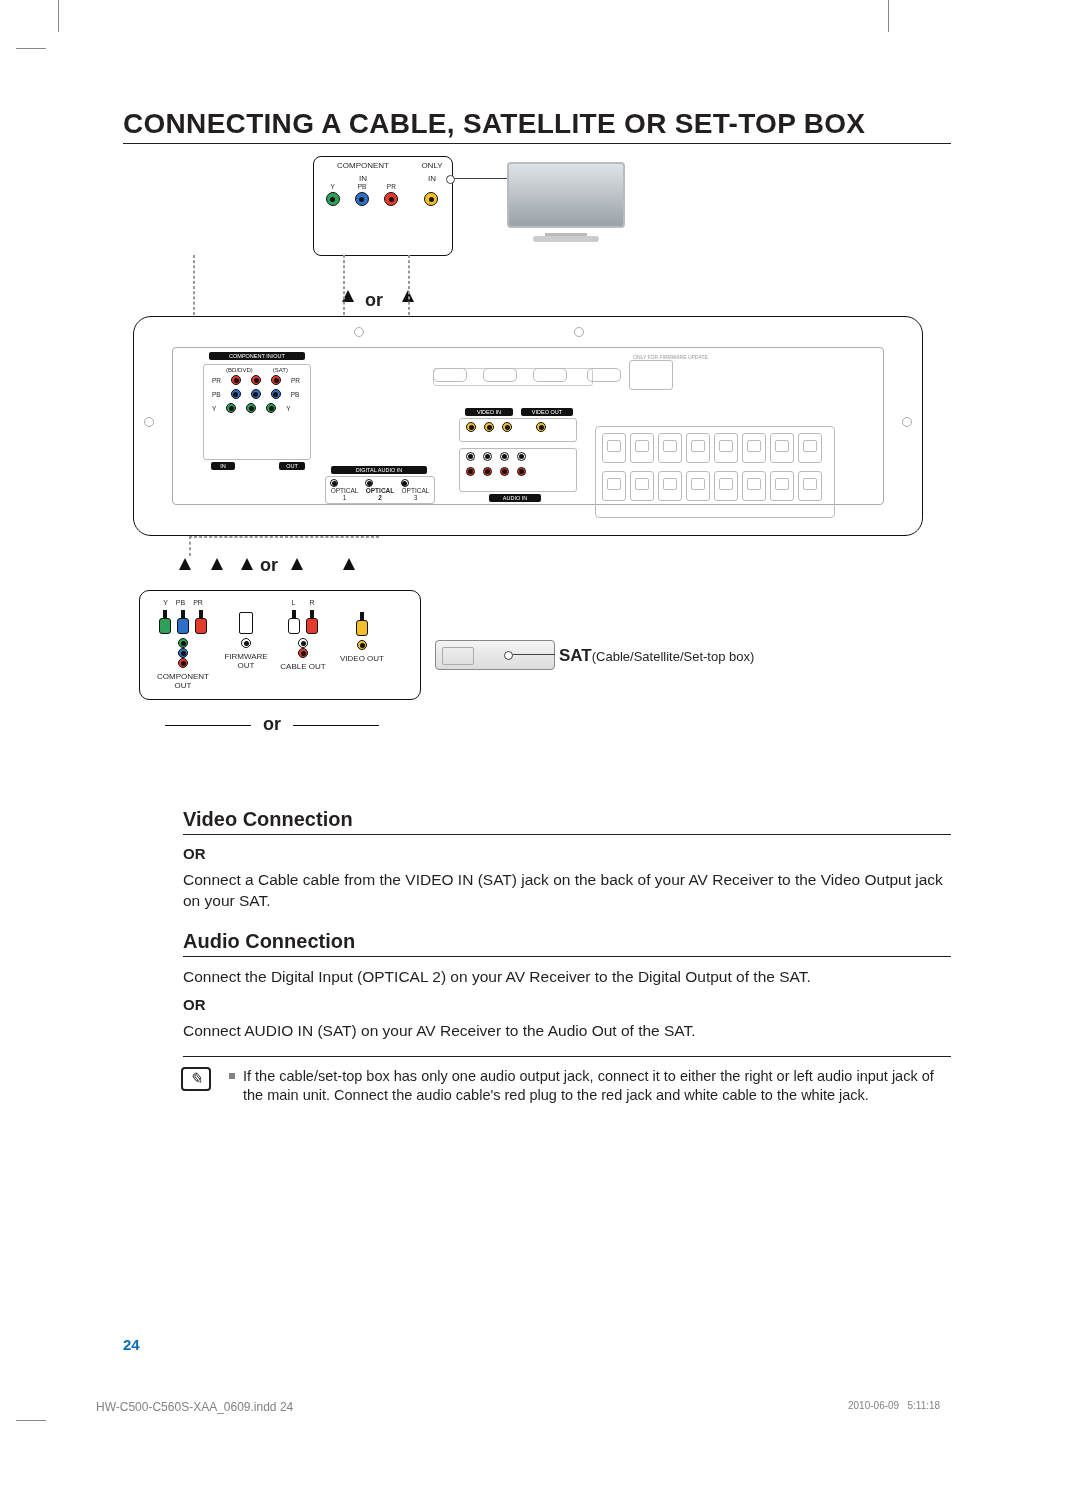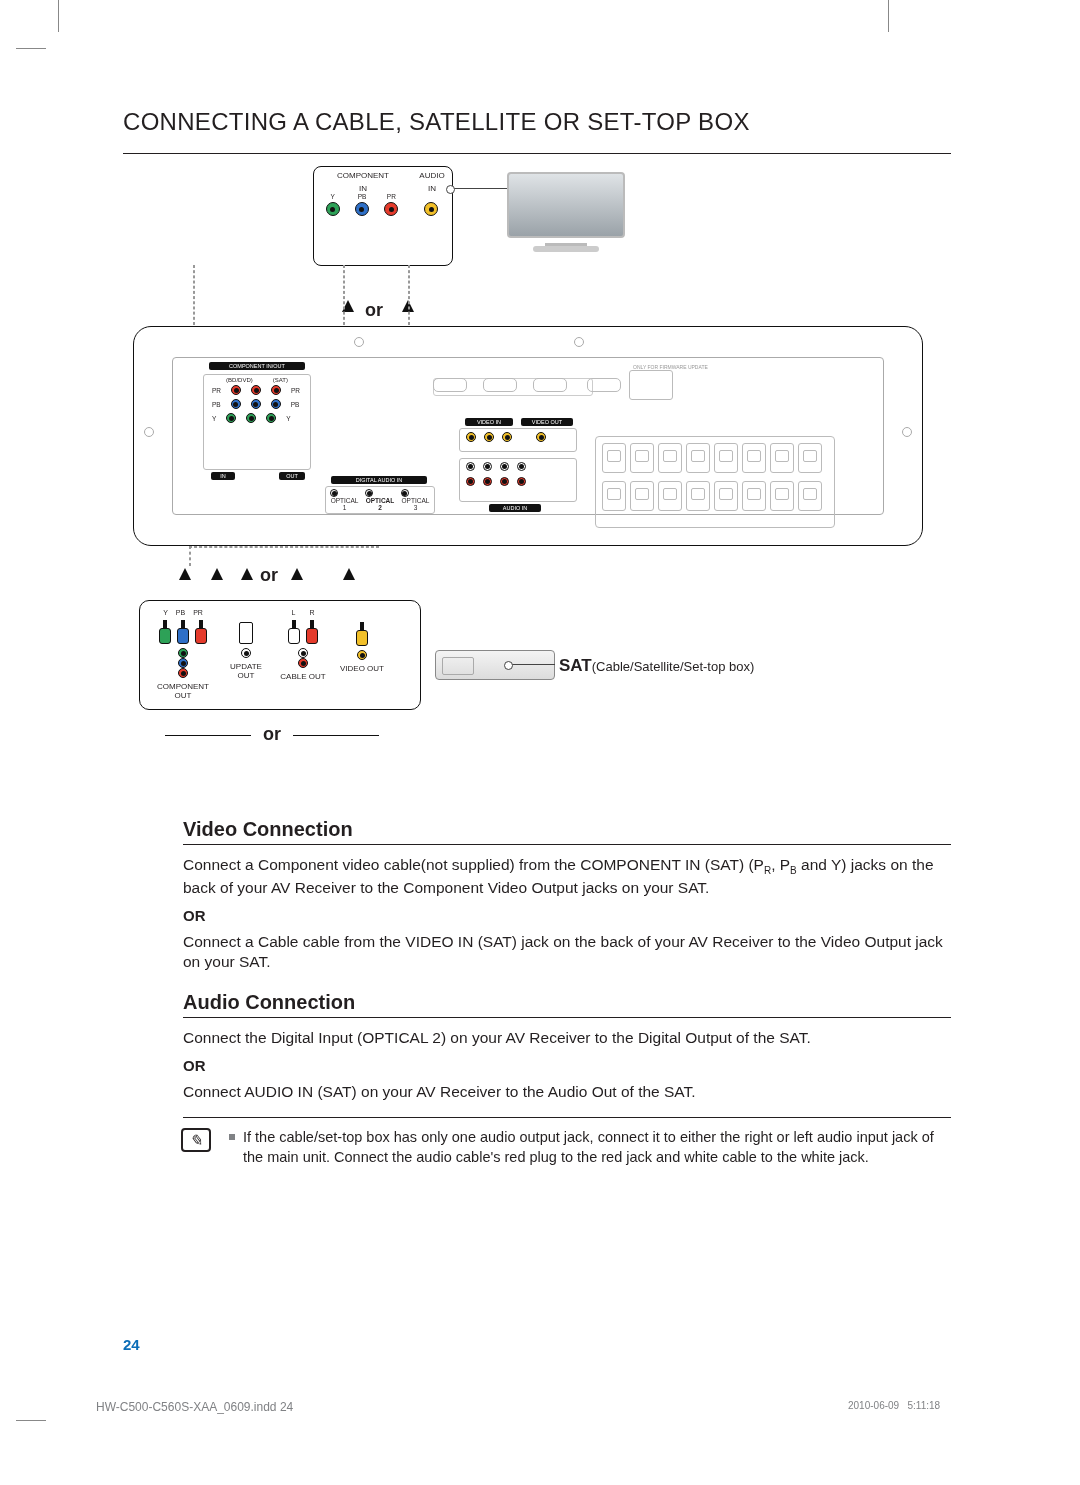--- a/index.html
+++ b/index.html
@@ -31,25 +31,25 @@
     font-size: 56px;
     font-weight: 300;
     color: #a6a8ab;
     letter-spacing: 1px;
     border-bottom: 1.5px solid #231f20;
     padding-bottom: 2px;
     margin-bottom: 18px;
   }
 
   .section-title {
-    font-size: 24px;
-    font-weight: 400;
+    font-size: 28px;
+    font-weight: 700;
     letter-spacing: 0.3px;
     border-bottom: 1.5px solid #231f20;
-    padding-bottom: 17px;
+    padding-bottom: 3px;
     margin-bottom: 12px;
   }
 
   
   .diagram {
     position: relative;
     width: 828px;
     height: 630px;
     margin-top: 16px;
     margin-left: 10px;
@@ -253,21 +253,21 @@
                 <span class="tiny">PB</span>
                 <span class="jack jack-blue"></span>
               </div>
             <div class="col">
                 <span class="tiny">PR</span>
                 <span class="jack jack-red"></span>
               </div>
           </div>
         </div>
         <div style="width:40px;">
-          <div class="grp-label">AUDIO</div>
+          <div class="grp-label">ONLY</div>
           <div class="grp-label">IN</div>
           <div class="jacks">
               <div class="col">
                 <span class="tiny">&nbsp;</span>
                 <span class="jack jack-yellow"></span>
               </div>
             </div>
         </div>
       </div>
     </div>
@@ -443,21 +443,21 @@
             <span class="jack jack-green" style="width:10px;height:10px;"></span>
             <span class="jack jack-blue" style="width:10px;height:10px;"></span>
             <span class="jack jack-red" style="width:10px;height:10px;"></span>
           </div>
         <div>COMPONENT OUT</div>
       </div>
       <div class="slot sl2">
         <div>&nbsp;</div>
         <span class="opt"></span>
         <span class="jack" style="width:10px;height:10px;"></span>
-        <div>UPDATE OUT</div>
+        <div>FIRMWARE OUT</div>
       </div>
       <div class="slot sl3">
         <div style="display:flex;gap:14px;font-size:7px;">
             <span>L</span>
             <span>R</span>
           </div>
         <div class="plugrow">
           <span class="rca white">
               <span class="pin"></span>
               <span class="body"></span>
@@ -490,23 +490,20 @@
 
     <div class="sat-device"></div>
     <div class="sat-callout-line"></div>
     <div class="sat-label">
       <span class="bold">SAT</span><span class="paren">(Cable/Satellite/Set-top box)</span>
     </div>
   </div>
 
   <div class="subsection">
     <div class="sub-title">Video Connection</div>
-    <p class="body-text">
-      <span>Connect a Component video cable(not supplied) from the COMPONENT IN (SAT) (P</span><span class="sub">R</span><span>, P</span><span class="sub">B</span><span> and Y) jacks on the back of your AV Receiver to the Component Video Output jacks on your SAT.</span>
-    </p>
     <div class="or-word">OR</div>
     <p class="body-text">Connect a Cable cable from the VIDEO IN (SAT) jack on the back of your AV Receiver to the Video Output jack on your SAT.</p>
   </div>
 
   <div class="subsection">
     <div class="sub-title">Audio Connection</div>
     <p class="body-text">Connect the Digital Input (OPTICAL 2) on your AV Receiver to the Digital Output of the SAT.</p>
     <div class="or-word">OR</div>
     <p class="body-text">Connect AUDIO IN (SAT) on your AV Receiver to the Audio Out of the SAT.</p>
   </div>

